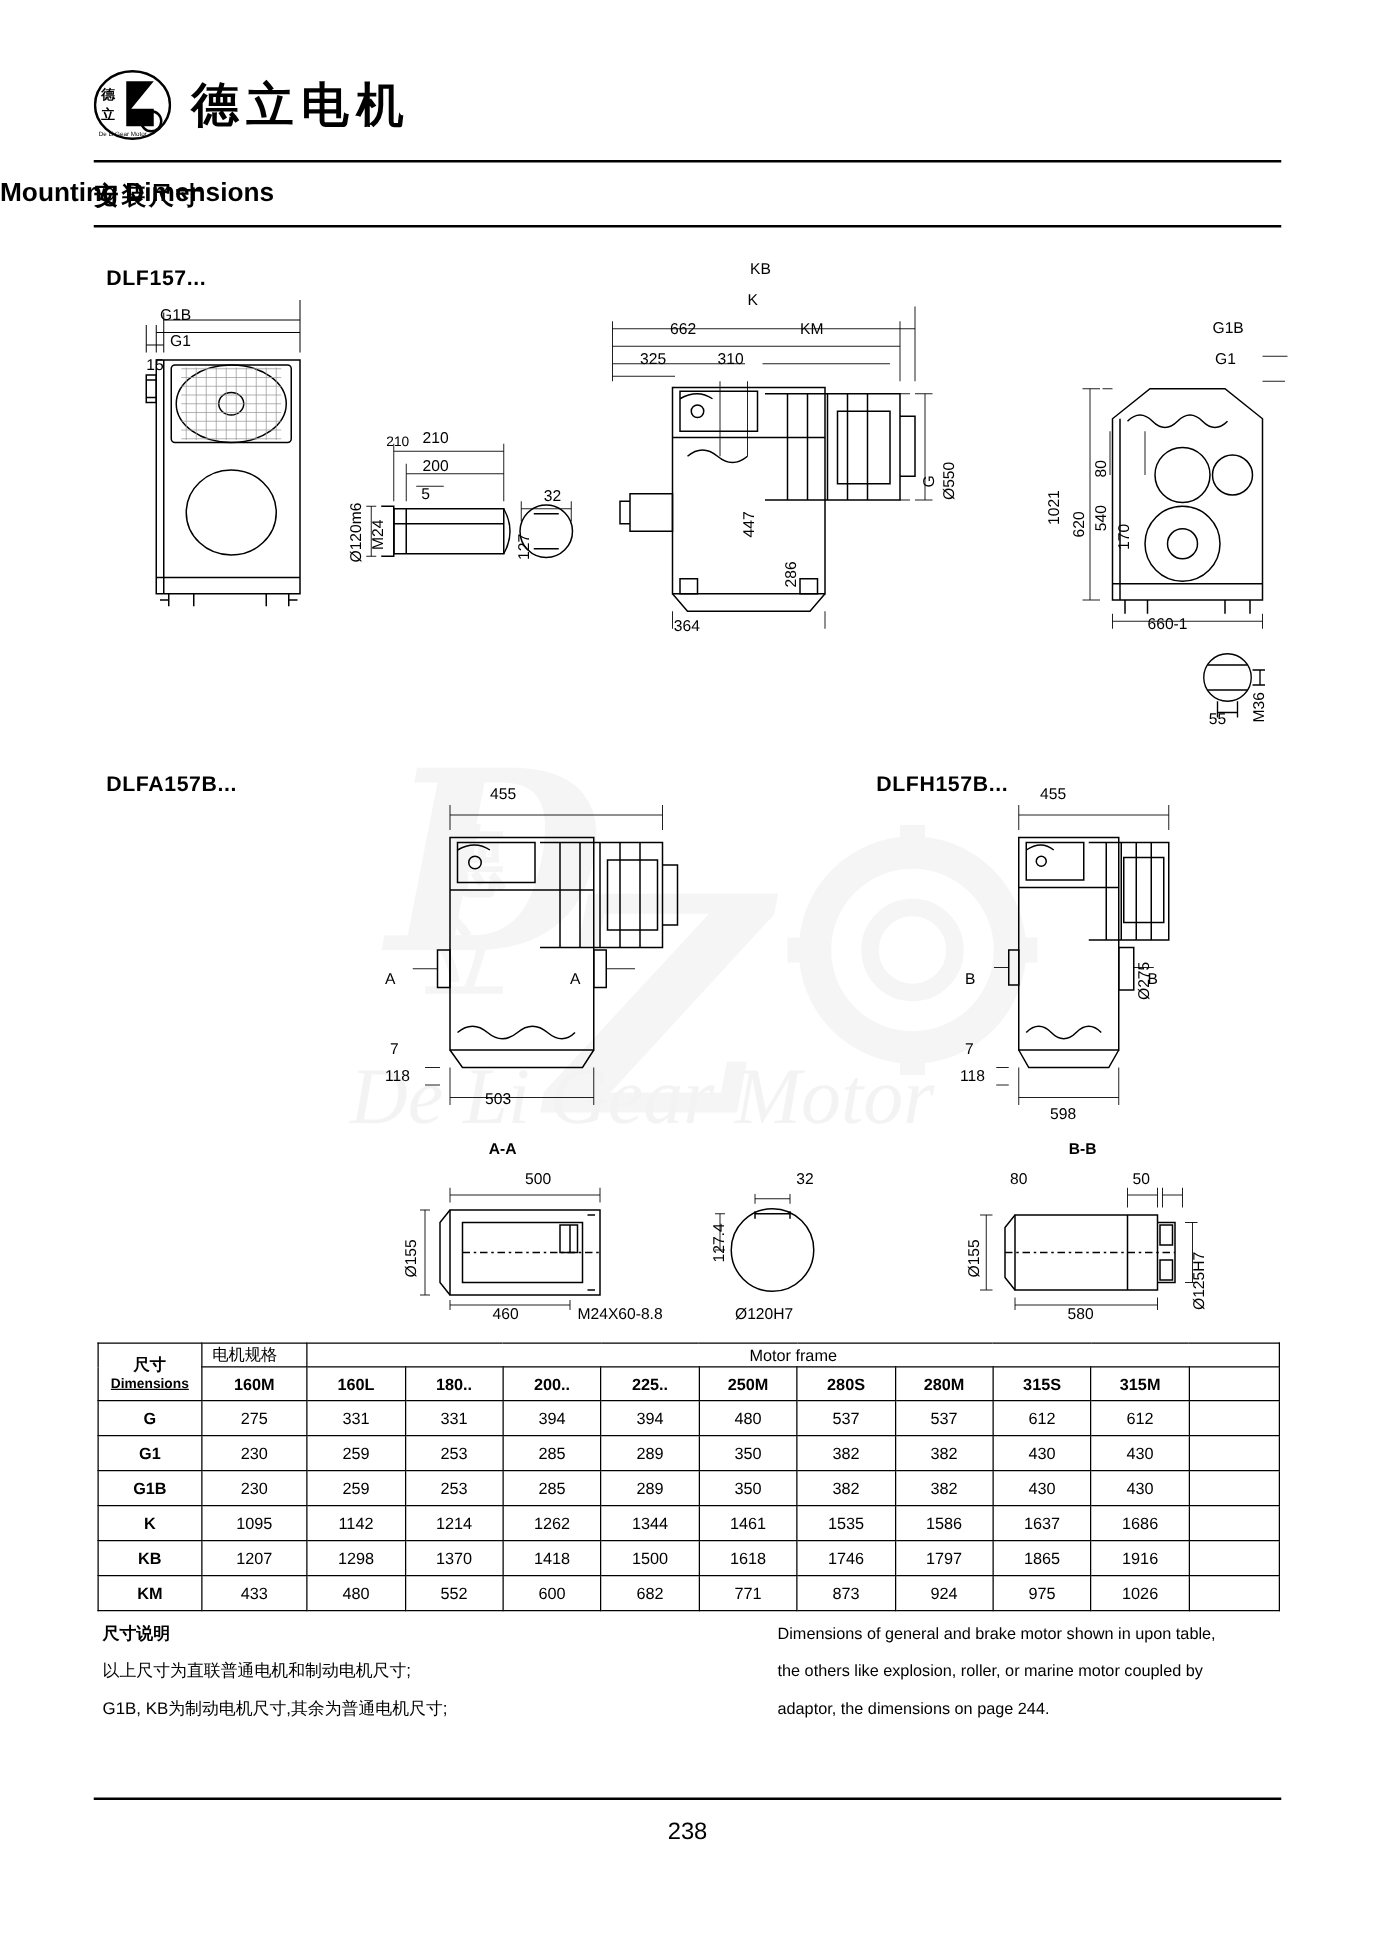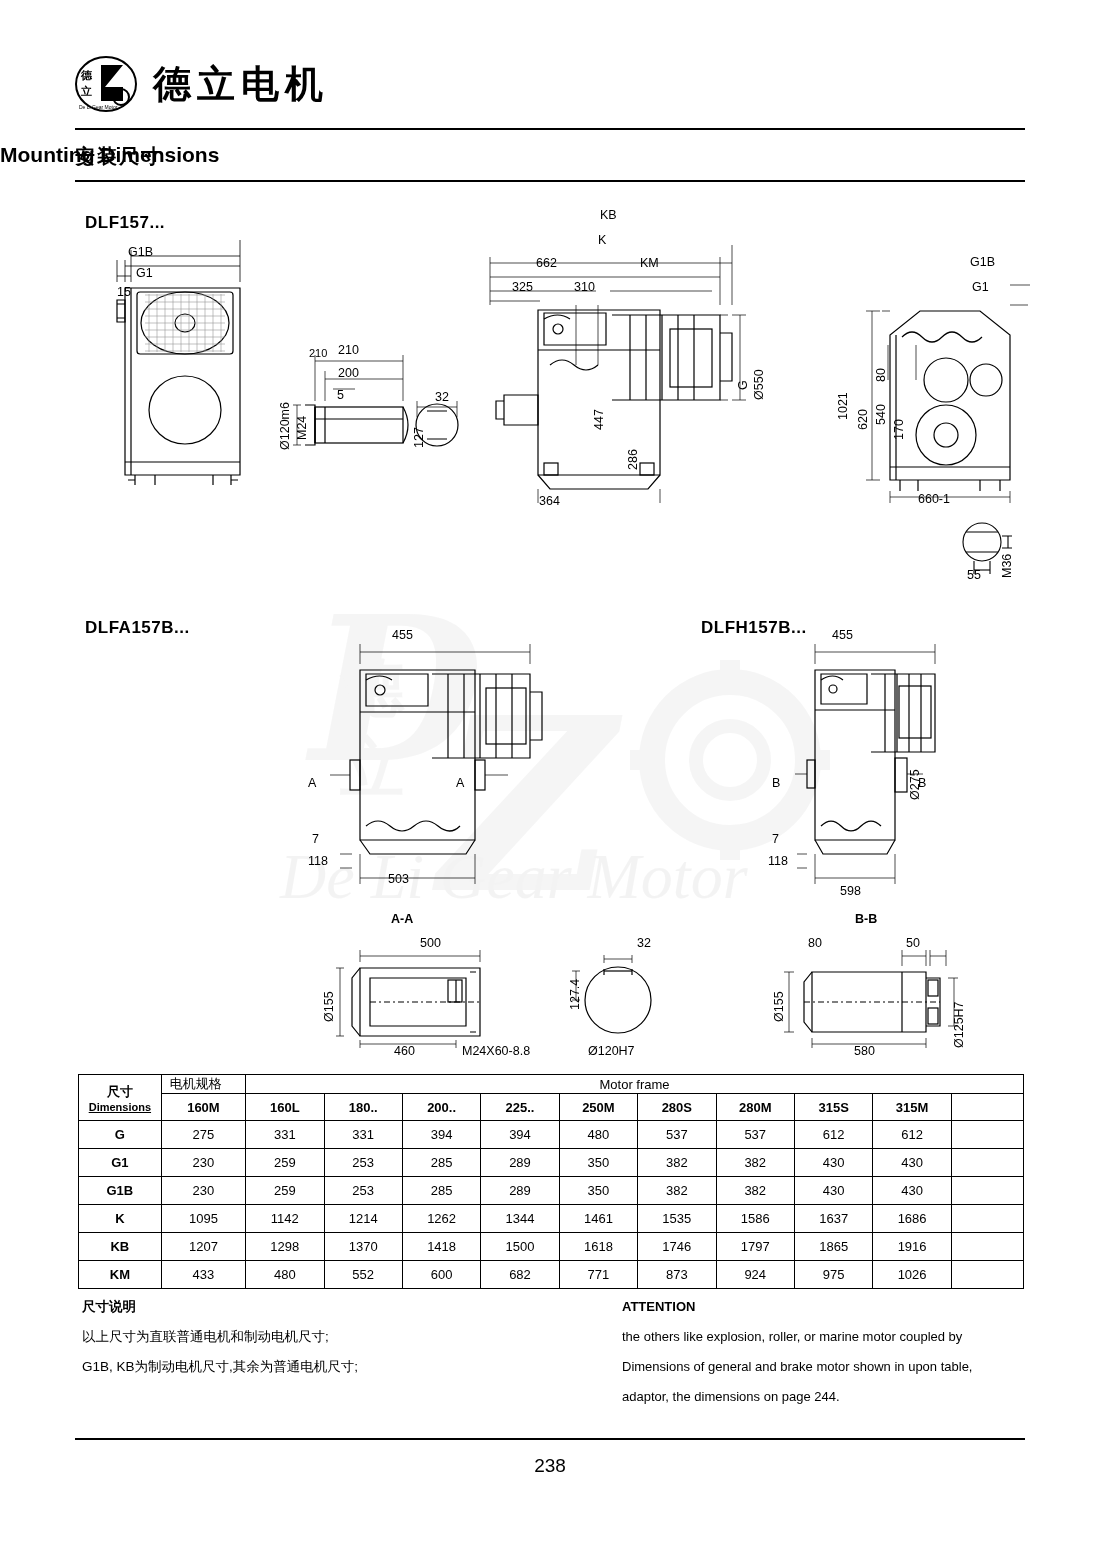--- a/index.html
+++ b/index.html
@@ -488,21 +488,20 @@
       </tbody>
   </table>
 
   <div class="note" style="left:82px;top:1292px;">
     <div class="note-title">尺寸说明</div>
     <div>以上尺寸为直联普通电机和制动电机尺寸;</div>
     <div>G1B, KB为制动电机尺寸,其余为普通电机尺寸;</div>
   </div>
 
   <div class="note-en" style="left:622px;top:1292px;">
-    <div class="note-title">ATTENTION</div>
+    <div>Dimensions of general and brake motor shown in upon table,</div>
     <div>the others like explosion, roller, or marine motor coupled by</div>
-    <div>Dimensions of general and brake motor shown in upon table,</div>
     <div>adaptor, the dimensions on page 244.</div>
   </div>
 
   <div class="rule" style="left:75px;top:1438px;width:950px;height:2px;"></div>
   <div class="pagenum">238</div>
 </div>
 
 </body></html>

